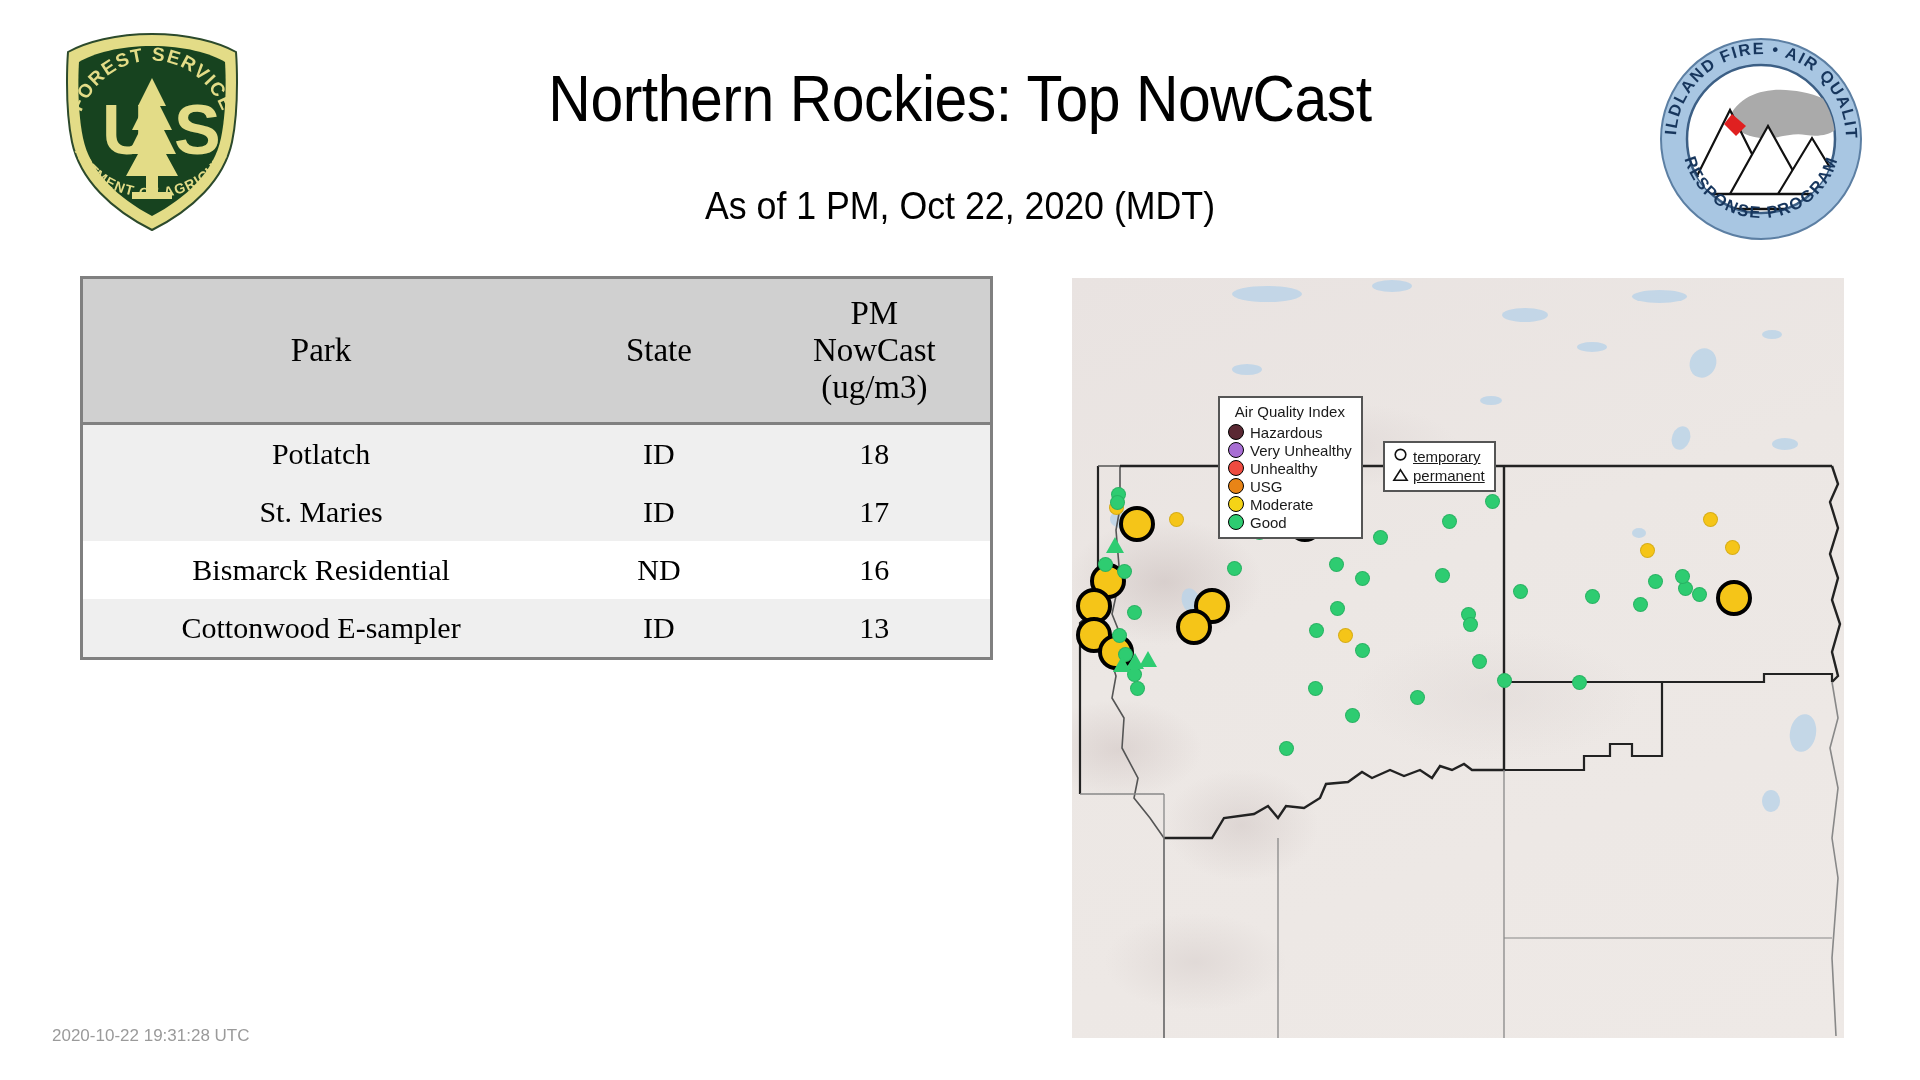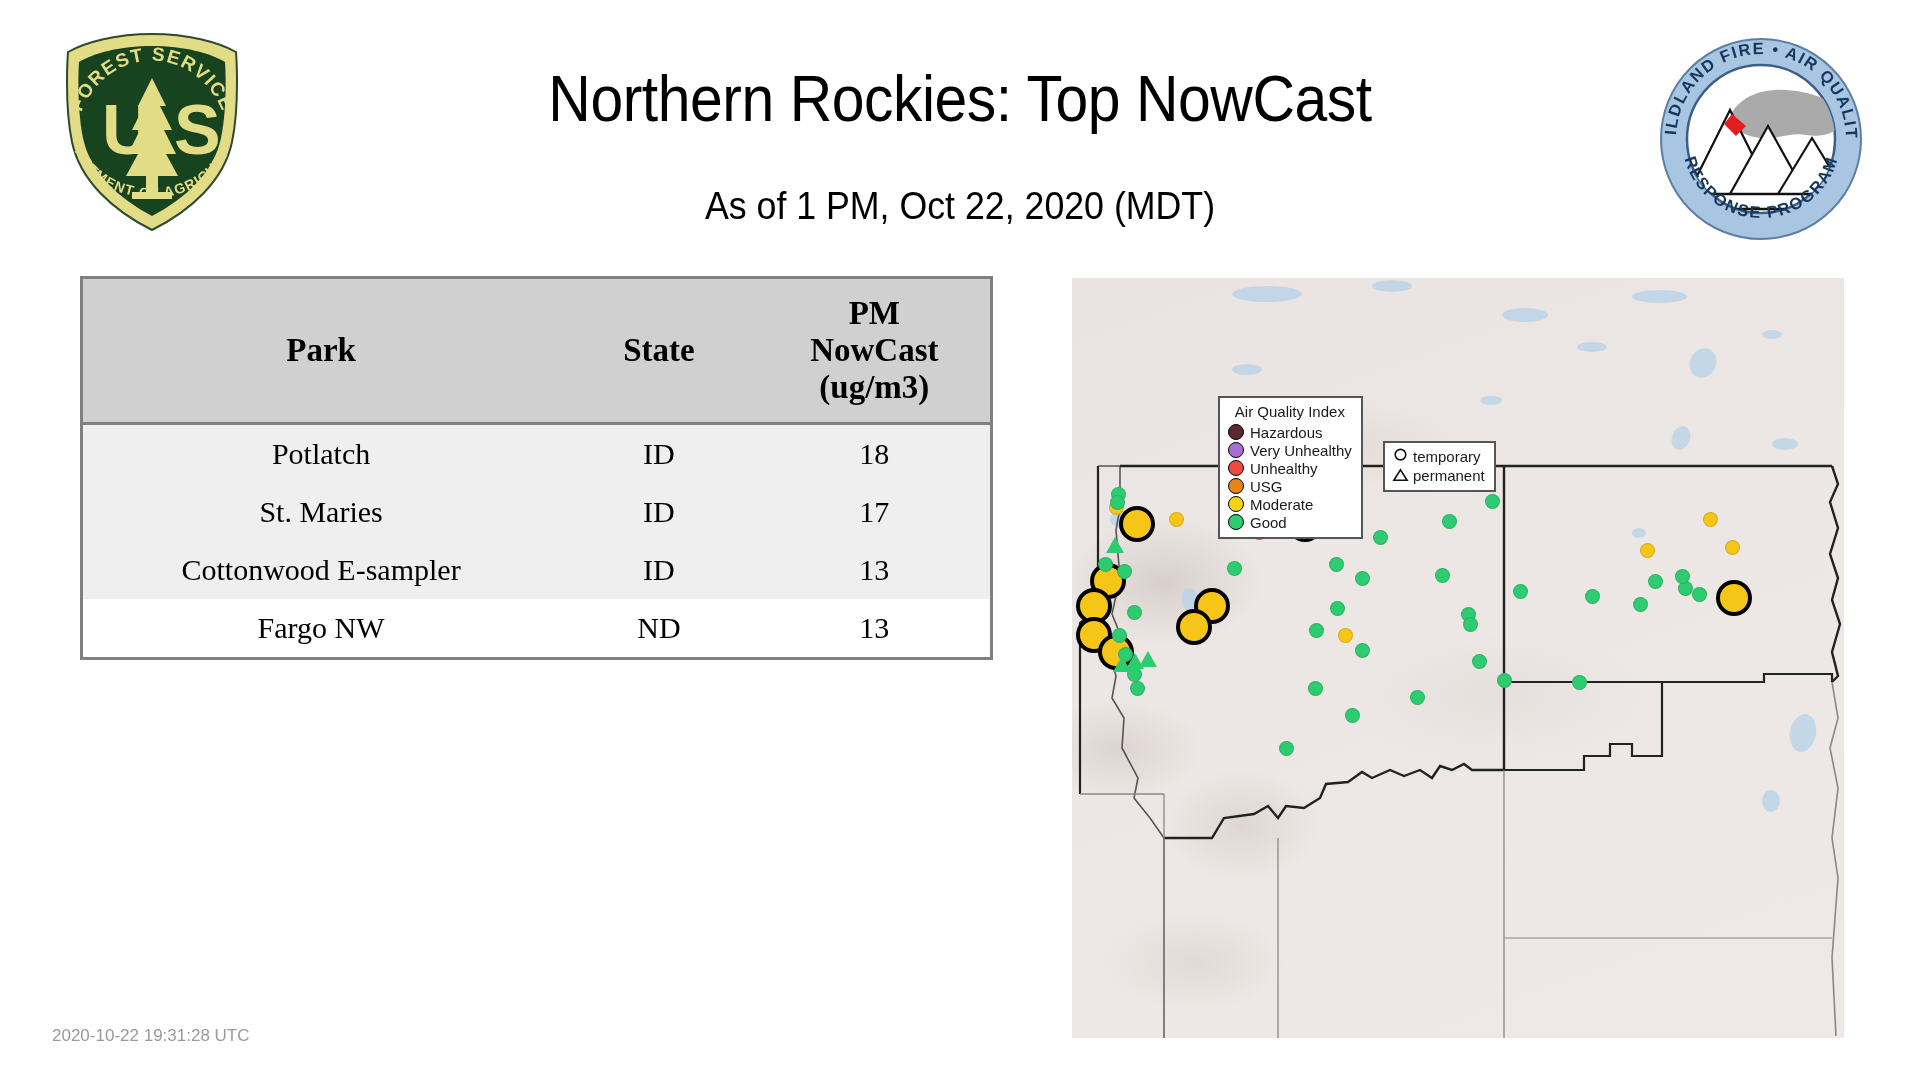--- a/index.html
+++ b/index.html
@@ -41,21 +41,21 @@
     background:#fff;
   }
   table.nc{border-collapse:collapse;width:100%;table-layout:fixed;
     font-family:"Liberation Serif", serif;}
   table.nc col.c-site{width:52.5%;}
   table.nc col.c-state{width:22%;}
   table.nc col.c-val{width:25.5%;}
   table.nc thead th{
     background:#d0d0d0;
     border-bottom:3px solid #808080;
-    font-size:33px;font-weight:bold;color:#000;
+    font-size:33px;font-weight:normal;color:#000;
     padding:16px 4px 16px;
     text-align:center;vertical-align:middle;
     line-height:1.12;
     height:113px;
     box-sizing:border-box;
   }
   table.nc tbody td{
     font-size:30px;color:#000;
     text-align:center;
     padding:0;
@@ -113,21 +113,21 @@
     width:14px;height:14px;border-radius:50%;
     border:1.5px solid #000;margin-right:6px;flex:none;
   }
   .legend-type{
     position:absolute;left:1383px;top:441px;
     background:#fff;border:2px solid #555;
     padding:4px 9px 5px 7px;
     font-family:"Liberation Sans", sans-serif;
     font-size:15px;color:#1a1a1a;line-height:1;
   }
-  .legend-type .lt-row{display:flex;align-items:center;height:19px;}
+  .legend-type .lt-row{display:flex;align-items:center;height:19px;text-decoration:underline;}
   .legend-type .lt-ico{width:17px;height:17px;margin-right:4px;flex:none;}
 </style>
 </head>
 <body>
 
 <div id="root">
 
   <div class="logo-left">
     <svg viewBox="0 0 212 212" width="212" height="212">
       <defs>
@@ -222,28 +222,28 @@
         <tr class="odd">
           <td>Potlatch</td>
           <td>ID</td>
           <td>18</td>
         </tr>
         <tr class="odd">
           <td>St. Maries</td>
           <td>ID</td>
           <td>17</td>
         </tr>
+        <tr class="even">
+          <td>Bismarck Residential</td>
+          <td>ND</td>
+          <td>16</td>
+        </tr>
         <tr class="odd">
           <td>Cottonwood E-sampler</td>
           <td>ID</td>
-          <td>13</td>
-        </tr>
-        <tr class="even">
-          <td>Fargo NW</td>
-          <td>ND</td>
           <td>13</td>
         </tr>
       </tbody>
     </table>
   </div>
 
   <div class="map">
     <div class="map-terrain"></div>
 
     <div class="water" style="left:160px;top:8px;width:70px;height:16px;"></div>

